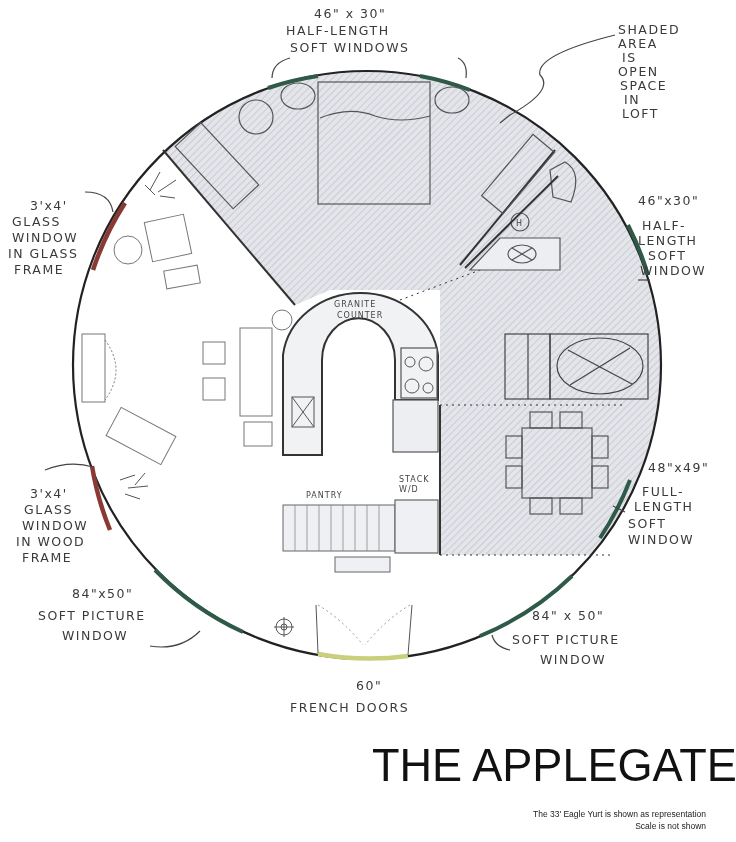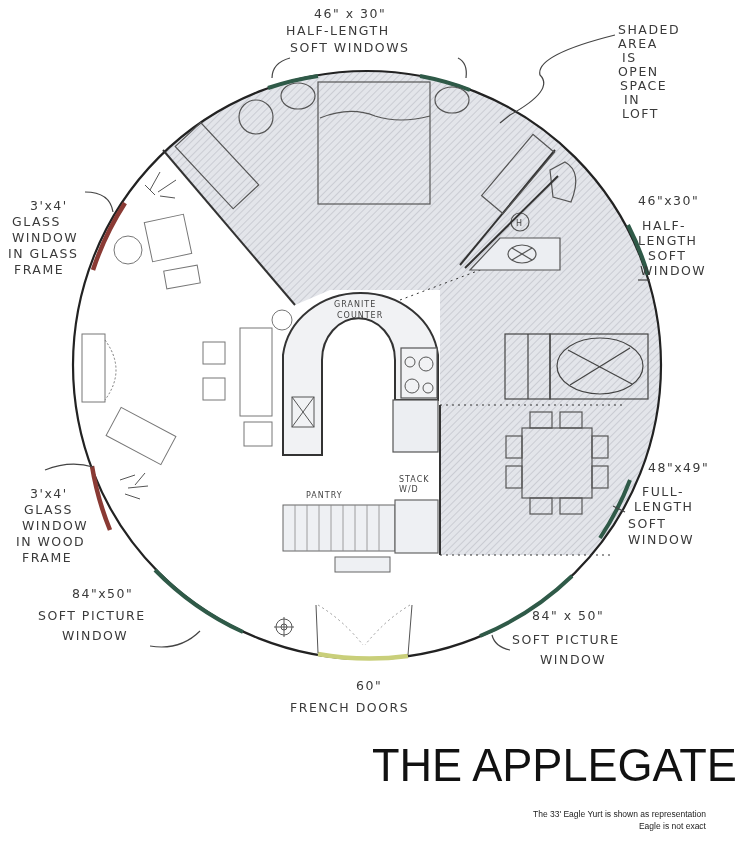--- a/index.html
+++ b/index.html
@@ -226,14 +226,14 @@
     <text x="540" y="664">WINDOW</text>
 
     <text x="356" y="690">60"</text>
     <text x="290" y="712">FRENCH DOORS</text>
   </g>
 </svg>
 
 <div class="title">THE APPLEGATE</div>
 <div class="caption">
   <div>The 33' Eagle Yurt is shown as representation</div>
-  <div>Eagle is not exact</div>
+  <div>Scale is not shown</div>
 </div>
 
 </body></html>

